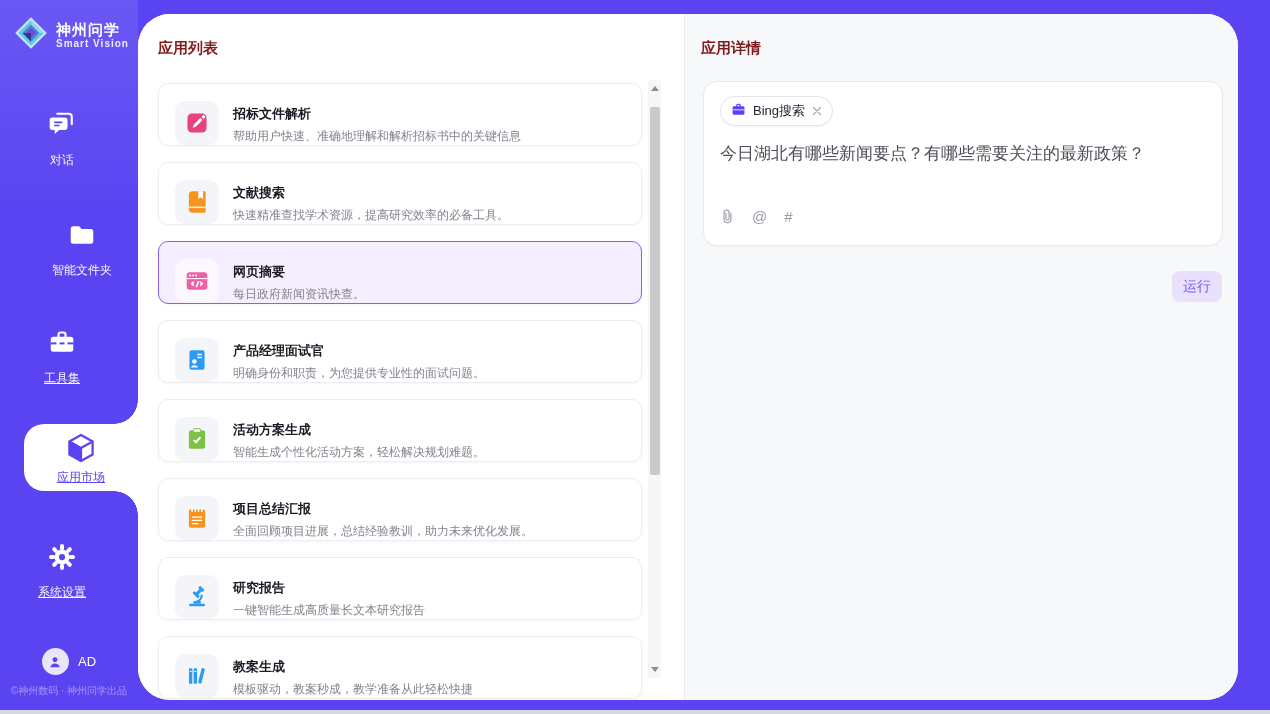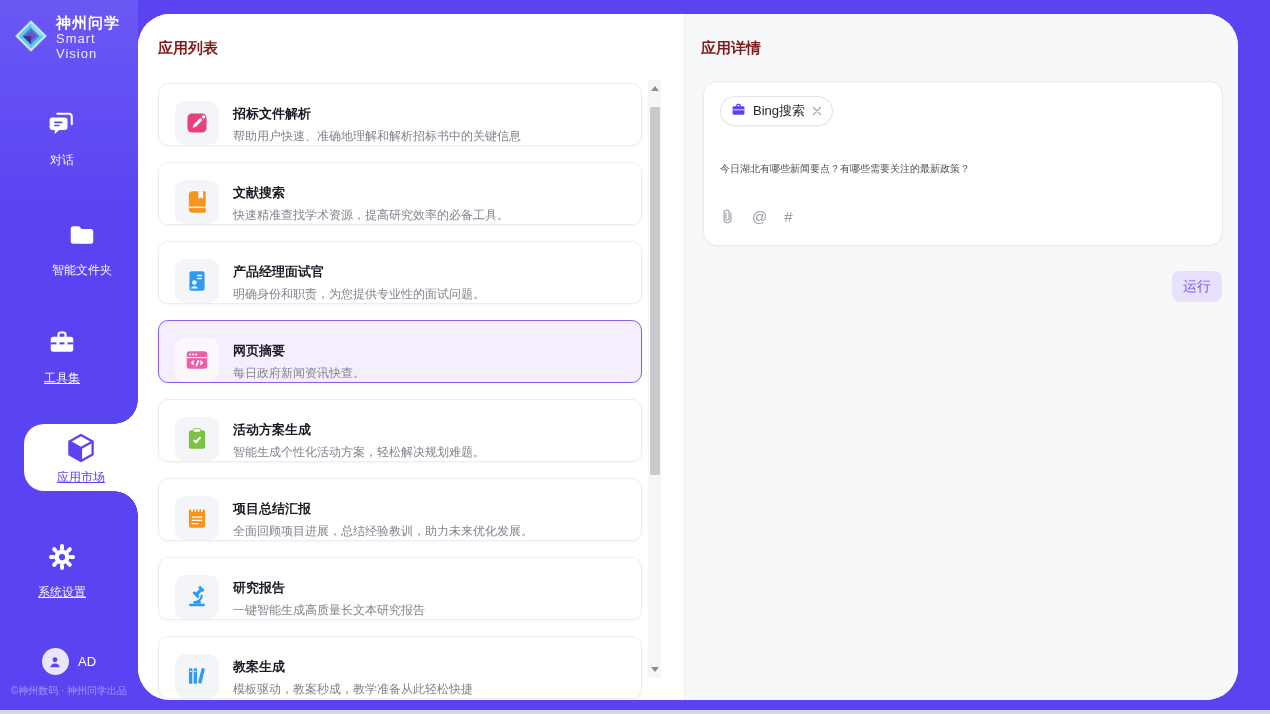--- a/index.html
+++ b/index.html
@@ -6,21 +6,21 @@
   html,body { width:1270px; height:714px; overflow:hidden; }
   body {
     font-family:"Liberation Sans","DejaVu Sans",sans-serif;
     background:#5a44f2;
     position:relative;
   }
   
   .sidebar { position:absolute; left:0; top:0; width:138px; height:710px; background:linear-gradient(180deg,#6a58f4 0%,#5a44f2 30%,#5a44f2 100%); z-index:2; }
   .logo-row { position:absolute; left:12px; top:14px; display:flex; align-items:center; gap:6px; }
   .logo-text-cn { color:#fff; font-size:15px; font-weight:700; letter-spacing:1px; line-height:17px; }
-  .logo-text-en { color:rgba(255,255,255,.88); font-size:13px; letter-spacing:1px; }
+  .logo-text-en { color:rgba(255,255,255,.88); font-size:10px; letter-spacing:1px;font-weight:bold; }
   .nav-item { position:absolute; left:0; width:124px; text-align:center; cursor:pointer; }
   .nav-item .nav-icon { display:block; margin:0 auto 6px; }
   .nav-label { color:rgba(255,255,255,.96); font-size:12px; }
   .nav-label.u { text-decoration:underline; }
   .nav-chat { top:110px; } .nav-folder { top:220px;padding-left:40px; } .nav-tools { top:328px; } .nav-settings { top:542px; }
   
   .nav-active-bubble { position:absolute; left:24px; top:424px; width:114px; height:67px; background:#fff; border-radius:20px 0 0 20px; text-align:center; cursor:pointer; z-index:3; }
   .nav-active-bubble .nav-label { color:#5b43f2; }
   .bubble-corner-top { position:absolute; right:0; top:400px; width:24px; height:24px;
      background:radial-gradient(circle at 0 0, #5a44f2 23.5px, #fff 24px); z-index:3; }
@@ -47,21 +47,21 @@
   .sb-up { top:2px; } .sb-down { bottom:2px; }
   .tri-up { width:0; height:0; border-left:4px solid transparent; border-right:4px solid transparent; border-bottom:5px solid #8c8c93; }
   .tri-down { width:0; height:0; border-left:4px solid transparent; border-right:4px solid transparent; border-top:5px solid #8c8c93; }
   .sb-thumb { position:absolute; left:1.5px; top:27px; width:10px; height:368px; background:#c8c8cd; border-radius:2px; cursor:grab; }
   
   .app-detail { position:relative; flex:1; background:#f7f8fa; border-left:1px solid #ececf1; }
   .input-card { position:absolute; left:18px; top:67px; width:520px; height:165px; background:#fff; border:1px solid #e9e9ef; border-radius:14px; box-shadow:0 1px 3px rgba(20,20,40,.03); cursor:text; }
   .chip { position:absolute; left:16px; top:14px; height:30px; display:inline-flex; align-items:center; gap:7px; padding:0 10px; background:#fff; border:1px solid #e4e4ec; border-radius:16px; box-shadow:0 1px 2px rgba(20,20,40,.05); cursor:pointer; }
   .chip-label { font-size:13px; color:#26262e; }
   .chip-close { display:flex; align-items:center; cursor:pointer; }
-  .query-text { position:absolute; left:16px; top:62px; right:16px; font-size:10px; color:#4e4e58; line-height:19px;margin-top:15px; }
+  .query-text { position:absolute; left:16px; top:62px; right:16px; font-size:17px; color:#4e4e58; line-height:19px; }
   .attach-row { position:absolute; left:16px; bottom:20px; display:flex; align-items:center; gap:17px; }
   .attach-glyph { font-size:15px; color:#9a9aa5; line-height:16px; cursor:pointer; }
   .run-btn { position:absolute; left:487px; top:257px; width:50px; height:31px; background:#e9e1fb; border:none; border-radius:8px; color:#7b57f2; font-size:14px; font-family:inherit; cursor:pointer; }
   
   .bottom-strip { position:absolute; left:0; bottom:0; width:1270px; height:4px; background:#d7d9e1; z-index:4; }
 </style>
 </head>
 <body>
 
 <aside class="sidebar">
@@ -195,38 +195,20 @@
             <path d="M13.2 2h4.4v7.2l-2.2-1.7-2.2 1.7z" fill="#fff"></path>
             <rect x="4.5" y="16.2" width="15.5" height="1.4" fill="#fff" opacity=".85"></rect>
           </svg>
         </div>
         <div class="card-text">
           <div class="card-title">文献搜索</div>
           <div class="card-desc">快速精准查找学术资源，提高研究效率的必备工具。</div>
         </div>
       </div>
 
-      <div class="card">
-        <div class="card-icon">
-          <svg width="26" height="26" viewBox="0 0 24 24">
-            <g fill="#2f9bf0">
-                <rect x="5" y="3" width="14" height="18" rx="2"></rect>
-              </g>
-            <rect x="12.2" y="6.2" width="4.4" height="1.3" rx=".6" fill="#fff"></rect>
-            <rect x="12.2" y="9" width="4.4" height="1.3" rx=".6" fill="#fff"></rect>
-            <circle cx="9.6" cy="13.4" r="2.1" fill="#fff"></circle>
-            <path d="M6.3 18.9a3.4 2.8 0 0 1 6.6 0z" fill="#fff"></path>
-          </svg>
-        </div>
-        <div class="card-text">
-          <div class="card-title">产品经理面试官</div>
-          <div class="card-desc">明确身份和职责，为您提供专业性的面试问题。</div>
-        </div>
-      </div>
-
       <div class="card selected">
         <div class="card-icon">
           <svg width="26" height="26" viewBox="0 0 24 24">
             <g fill="#ee5fa7">
                 <rect x="2.5" y="4" width="19" height="16" rx="3"></rect>
               </g>
             <circle cx="5.6" cy="7" r=".95" fill="#fff"></circle>
             <circle cx="8.4" cy="7" r=".95" fill="#fff"></circle>
             <circle cx="11.2" cy="7" r=".95" fill="#fff"></circle>
             <rect x="2.5" y="9.2" width="19" height="1.1" fill="#fff" opacity=".9"></rect>
@@ -237,20 +219,38 @@
         </div>
         <div class="card-text">
           <div class="card-title">网页摘要</div>
           <div class="card-desc">每日政府新闻资讯快查。</div>
         </div>
       </div>
 
       <div class="card">
         <div class="card-icon">
           <svg width="26" height="26" viewBox="0 0 24 24">
+            <g fill="#2f9bf0">
+                <rect x="5" y="3" width="14" height="18" rx="2"></rect>
+              </g>
+            <rect x="12.2" y="6.2" width="4.4" height="1.3" rx=".6" fill="#fff"></rect>
+            <rect x="12.2" y="9" width="4.4" height="1.3" rx=".6" fill="#fff"></rect>
+            <circle cx="9.6" cy="13.4" r="2.1" fill="#fff"></circle>
+            <path d="M6.3 18.9a3.4 2.8 0 0 1 6.6 0z" fill="#fff"></path>
+          </svg>
+        </div>
+        <div class="card-text">
+          <div class="card-title">产品经理面试官</div>
+          <div class="card-desc">明确身份和职责，为您提供专业性的面试问题。</div>
+        </div>
+      </div>
+
+      <div class="card">
+        <div class="card-icon">
+          <svg width="26" height="26" viewBox="0 0 24 24">
             <g fill="#7cc243">
               <rect x="4.5" y="4" width="15" height="17" rx="2.4"></rect>
               <rect x="8.5" y="2" width="7" height="4.4" rx="1.3"></rect>
             </g>
             <rect x="9" y="3" width="6" height="2.4" rx=".9" fill="#fff"></rect>
             <path d="M8.3 13.6l2.7 2.7 4.9-5.4-1.3-1.2-3.7 4-1.4-1.3z" fill="#fff"></path>
           </svg>
         </div>
         <div class="card-text">
           <div class="card-title">活动方案生成</div>

